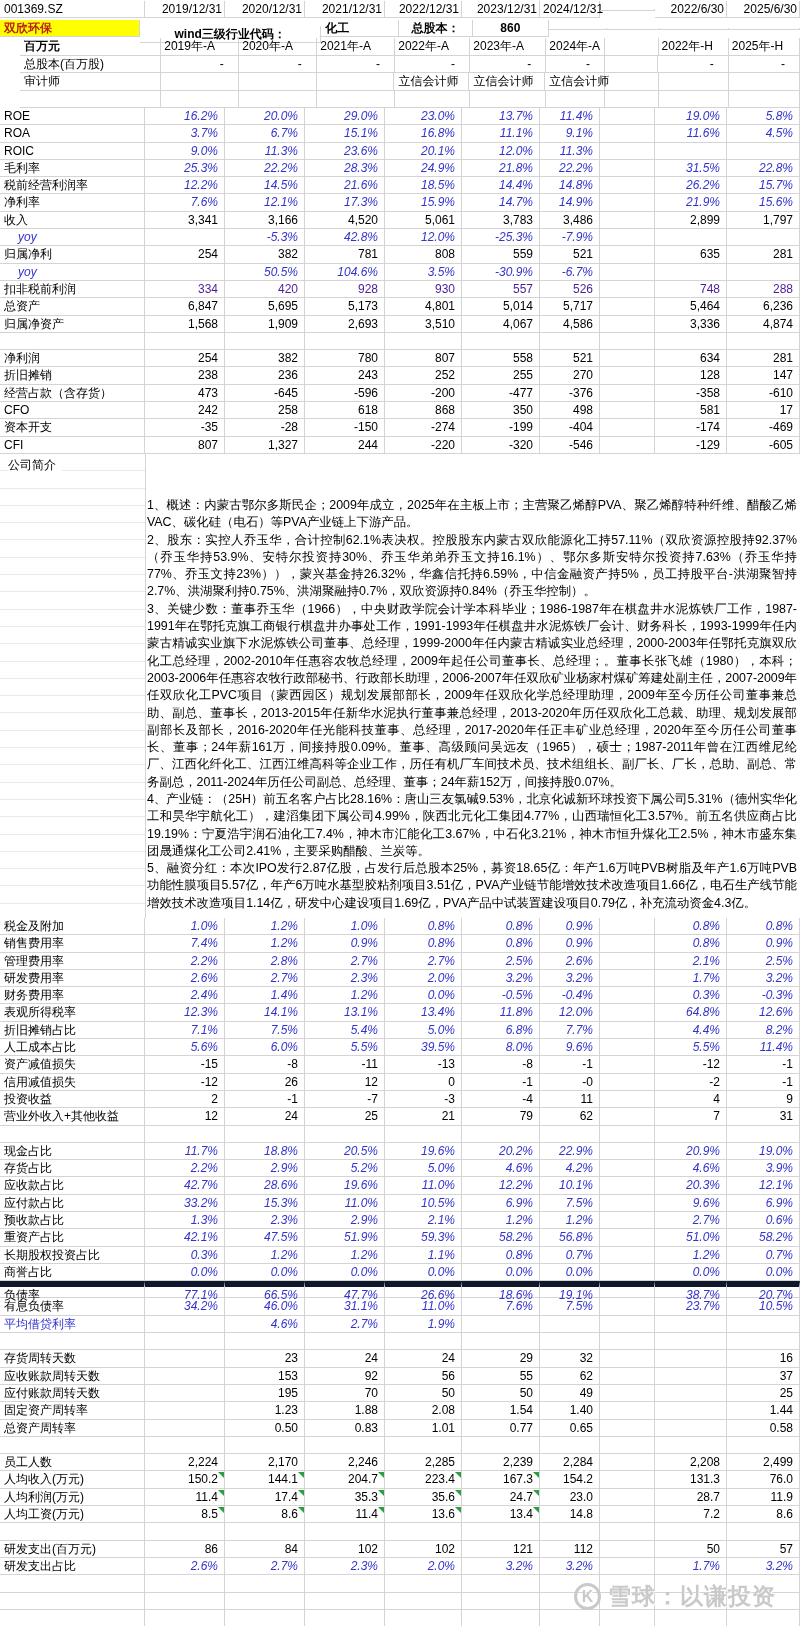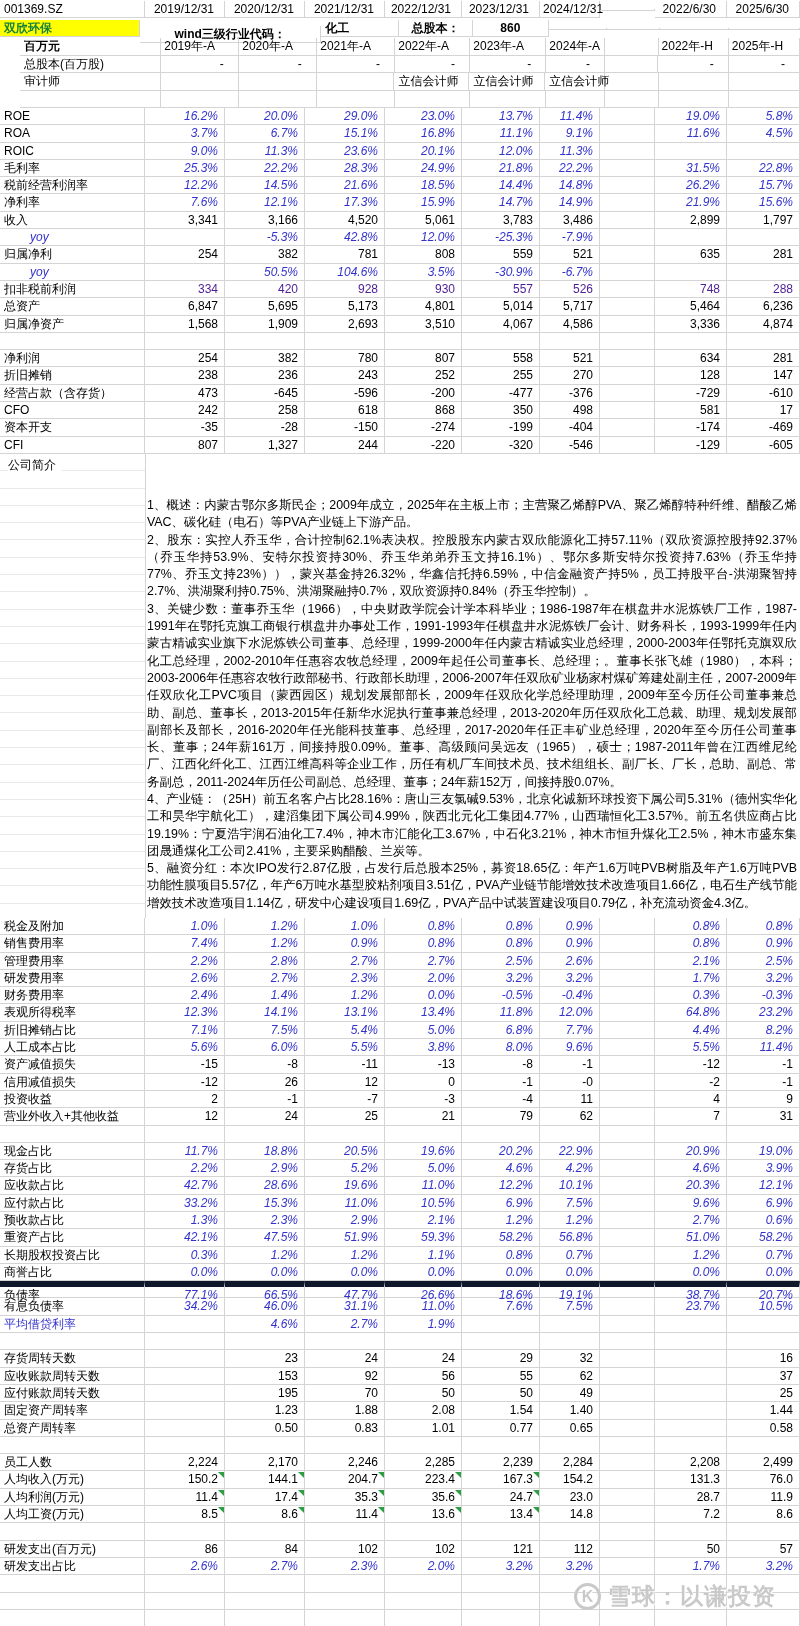--- a/index.html
+++ b/index.html
@@ -10,31 +10,31 @@
   .row.h175{height:17.5px;padding-left:20px;}
   .cell{box-sizing:border-box;border-right:1px solid #d4d4d4;border-bottom:1px solid #d4d4d4;
         padding:1px 3px 0 3px;line-height:15.5px;white-space:nowrap;position:relative;overflow:visible;}
   .c0{width:145px;} .c1{width:80px;} .c2{width:80px;} .c3{width:80px;} .c4{width:77px;}
   .c5{width:78px;} .c6{width:60px;} .cg{width:55px;} .c8{width:72px;} .c9{width:73px;}
   .bc{width:188px;margin-top:12px;}
   .lab{padding-left:4px;}
   .v{text-align:right;padding-right:6px;}
   .pct{color:#3333cc;font-style:italic;}
   .bnum{color:#4c1d95;}
-  .yoylab{color:#3333cc;font-style:italic;padding-left:30px;}
+  .yoylab{color:#3333cc;font-style:italic;padding-left:18px;}
   .bluelab{color:#3333cc;padding-left:4px;}
   .topline .cell{border-top:6px solid #0f172a;}
   .tri::after{content:'';position:absolute;top:1px;right:0;width:0;height:0;
               border-top:6px solid #2e9e44;border-left:6px solid transparent;}
-  .hdate{text-align:right;padding-right:10px;}
+  .hdate{text-align:right;padding-right:2px;}
   .hyear{text-align:left;padding-left:3px;}
   .bold{font-weight:700;}
   .center{text-align:center;}
   .dash{text-align:right;padding-right:14px;}
-  .name-cell{background:#ffff00;color:#15803d;font-weight:700;}
+  .name-cell{background:#ffff00;color:#b91c1c;font-weight:700;}
   .profile{position:relative;height:464px;}
   .profile-acol{position:absolute;left:0;top:0;width:145px;height:100%;border-right:1px solid #d4d4d4;
     background:repeating-linear-gradient(to bottom,transparent 0,transparent 16.3px,#e9e9e9 16.3px,#e9e9e9 17.3px);}
   .profile-label{position:absolute;left:8px;top:3px;background:#fff;padding-right:6px;}
   .profile-text{position:absolute;left:147px;top:5px;width:650px;background:#fff;
                 font-size:12.4px;line-height:17.3px;text-align:justify;margin-top:38px;}
   .profile-text p{margin:0;}
   .watermark{position:absolute;left:574px;top:1581px;display:flex;align-items:center;gap:7px;
              color:#c9c9c9;text-shadow:1px 1px 0 #ffffff;}
   .wm-logo{width:27px;height:27px;border:3px solid #c9c9c9;border-radius:50%;box-sizing:border-box;
@@ -313,21 +313,21 @@
       </div>
       <div class="row">
         <div class="cell c0 lab">经营占款（含存货）</div>
         <div class="cell c1 v">473</div>
         <div class="cell c2 v">-645</div>
         <div class="cell c3 v">-596</div>
         <div class="cell c4 v">-200</div>
         <div class="cell c5 v">-477</div>
         <div class="cell c6 v">-376</div>
         <div class="cell cg"></div>
-        <div class="cell c8 v">-729</div>
+        <div class="cell c8 v">-358</div>
         <div class="cell c9 v">-610</div>
       </div>
       <div class="row">
         <div class="cell c0 lab">CFO</div>
         <div class="cell c1 v">242</div>
         <div class="cell c2 v">258</div>
         <div class="cell c3 v">618</div>
         <div class="cell c4 v">868</div>
         <div class="cell c5 v">350</div>
         <div class="cell c6 v">498</div>
@@ -437,40 +437,40 @@
       <div class="row">
         <div class="cell c0 lab">表观所得税率</div>
         <div class="cell c1 v pct">12.3%</div>
         <div class="cell c2 v pct">14.1%</div>
         <div class="cell c3 v pct">13.1%</div>
         <div class="cell c4 v pct">13.4%</div>
         <div class="cell c5 v pct">11.8%</div>
         <div class="cell c6 v pct">12.0%</div>
         <div class="cell cg"></div>
         <div class="cell c8 v pct">64.8%</div>
-        <div class="cell c9 v pct">23.2%</div>
+        <div class="cell c9 v pct">12.6%</div>
       </div>
       <div class="row">
         <div class="cell c0 lab">折旧摊销占比</div>
         <div class="cell c1 v pct">7.1%</div>
         <div class="cell c2 v pct">7.5%</div>
         <div class="cell c3 v pct">5.4%</div>
         <div class="cell c4 v pct">5.0%</div>
         <div class="cell c5 v pct">6.8%</div>
         <div class="cell c6 v pct">7.7%</div>
         <div class="cell cg"></div>
         <div class="cell c8 v pct">4.4%</div>
         <div class="cell c9 v pct">8.2%</div>
       </div>
       <div class="row">
         <div class="cell c0 lab">人工成本占比</div>
         <div class="cell c1 v pct">5.6%</div>
         <div class="cell c2 v pct">6.0%</div>
         <div class="cell c3 v pct">5.5%</div>
-        <div class="cell c4 v pct">3.8%</div>
+        <div class="cell c4 v pct">39.5%</div>
         <div class="cell c5 v pct">8.0%</div>
         <div class="cell c6 v pct">9.6%</div>
         <div class="cell cg"></div>
         <div class="cell c8 v pct">5.5%</div>
         <div class="cell c9 v pct">11.4%</div>
       </div>
       <div class="row">
         <div class="cell c0 lab">资产减值损失</div>
         <div class="cell c1 v">-15</div>
         <div class="cell c2 v">-8</div>

